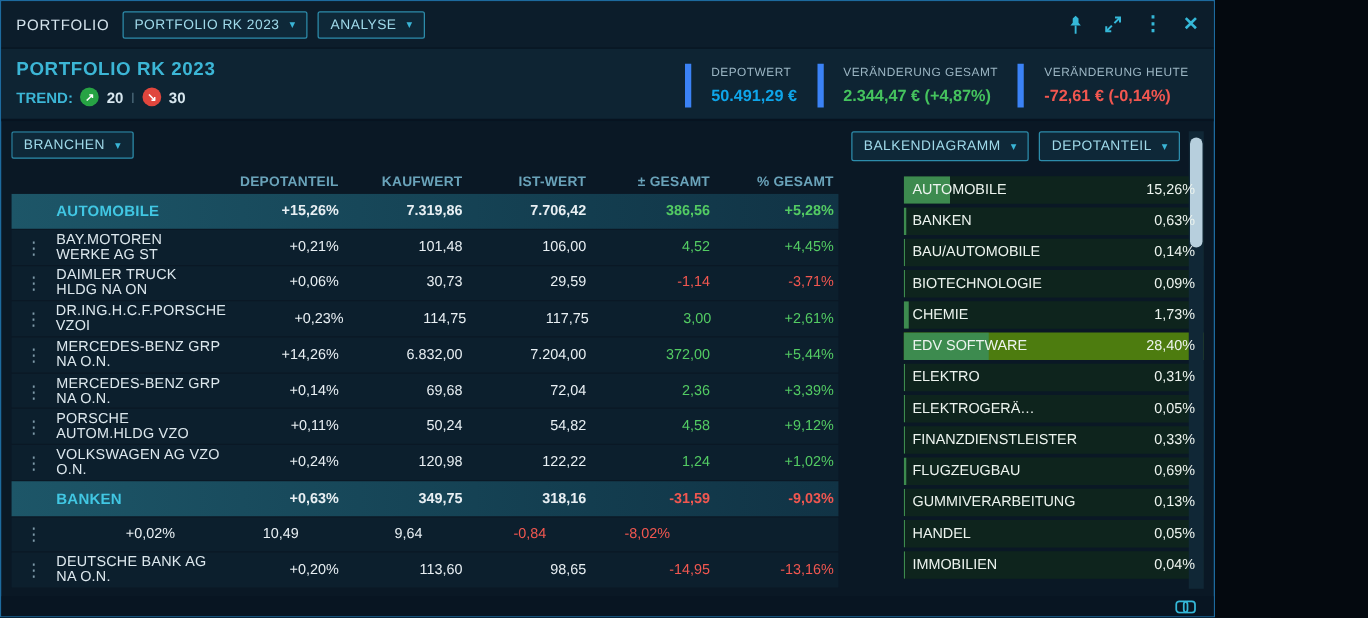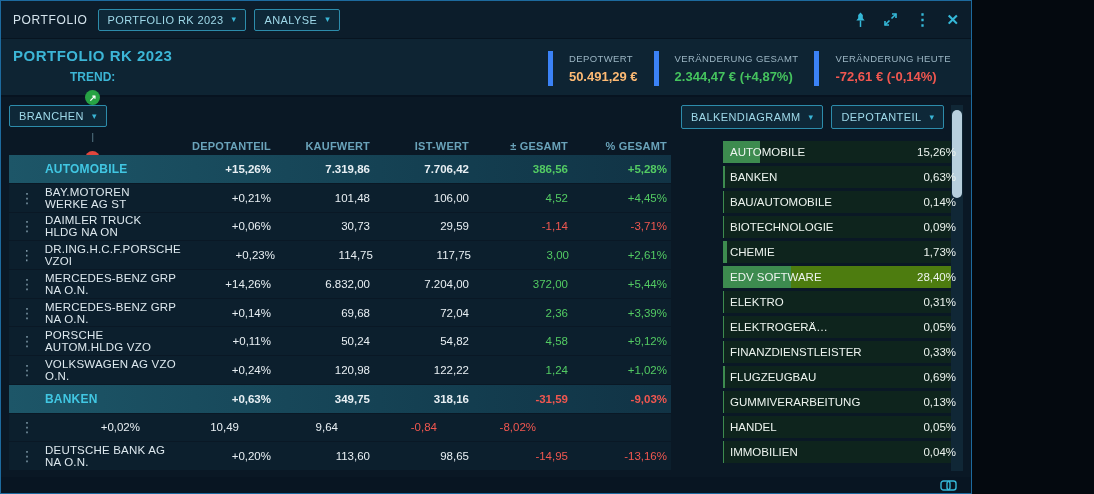--- a/index.html
+++ b/index.html
@@ -44,37 +44,37 @@
 
   
   .header {
     height: 58px;
     background: #0e2433;
     display: flex; justify-content: space-between; align-items: stretch;
     padding: 8px 4px 6px 12px;
     border-bottom: 2px solid #071320;
   }
   .page-title { color: #3cb6d6; font-size: 15px; font-weight: bold; letter-spacing: .5px; }
-  .trend-line { display: flex; align-items: center; gap: 6px; margin-top: 6px; flex-direction: column; }
+  .trend-line { display: flex; align-items: center; gap: 6px; margin-top: 6px; }
   .trend-label { color: #3cb6d6; font-size: 12px; font-weight: bold; }
   .trend-badge {
     width: 15px; height: 15px; border-radius: 50%;
     display: inline-flex; align-items: center; justify-content: center;
     font-size: 9px; color: #fff; font-weight: bold;
   }
   .trend-badge.up { background: #27a344; }
   .trend-badge.down { background: #e0463d; }
   .trend-num { color: #d7e6ee; font-size: 12px; font-weight: bold; }
   .trend-sep { color: #4a6878; font-size: 12px; }
 
   .stats { display: flex; align-items: center; }
   .stat-block { padding: 2px 16px; border-left: 5px solid #3b82f6; }
   .stat-label { font-size: 9.5px; color: #9cb6c4; letter-spacing: .4px; margin-bottom: 5px; white-space: nowrap; }
   .stat-value { font-size: 13px; font-weight: bold; white-space: nowrap; }
-  .stat-value.neutral { color: #fdba74; }
+  .stat-value.neutral { color: #0ea5e9; }
   .stat-value.pos { color: #45c35e; }
   .stat-value.neg { color: #f25750; }
 
   
   .main { display: flex; gap: 10px; padding: 8px; height: 382px; }
 
   .left-panel { width: 727px; display: flex; flex-direction: column; overflow: hidden; }
   .toolbar { display: flex; align-items: center; gap: 8px; margin-bottom: 8px; height: 24px; }
 
   .thead { display: flex; align-items: center; height: 20px; }

